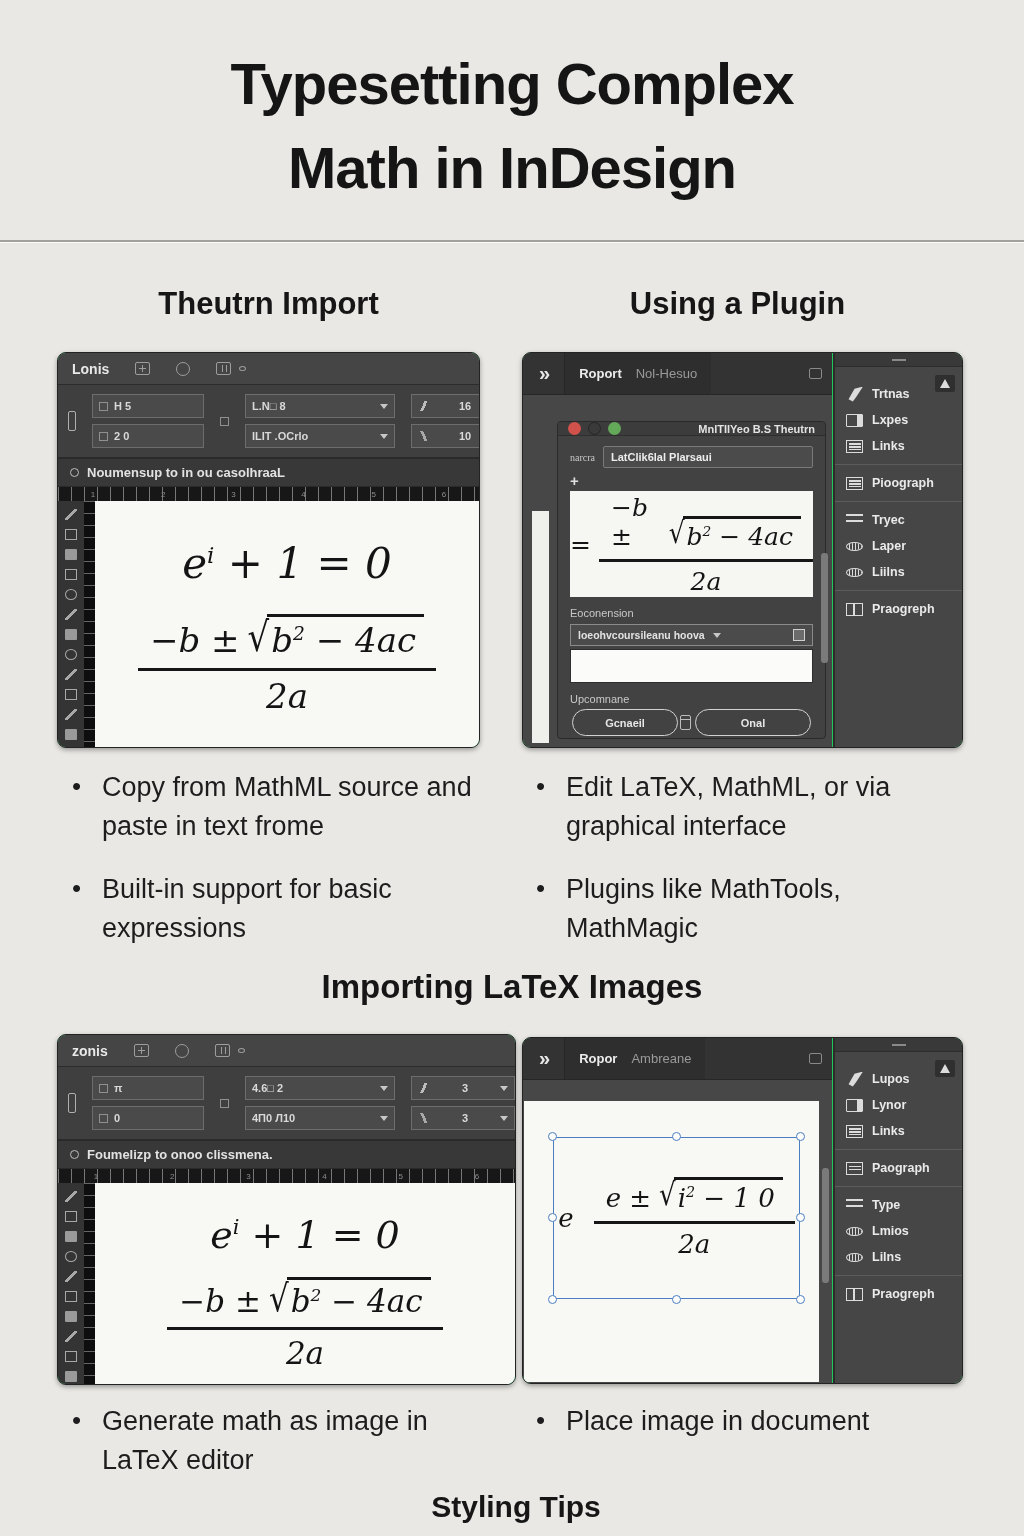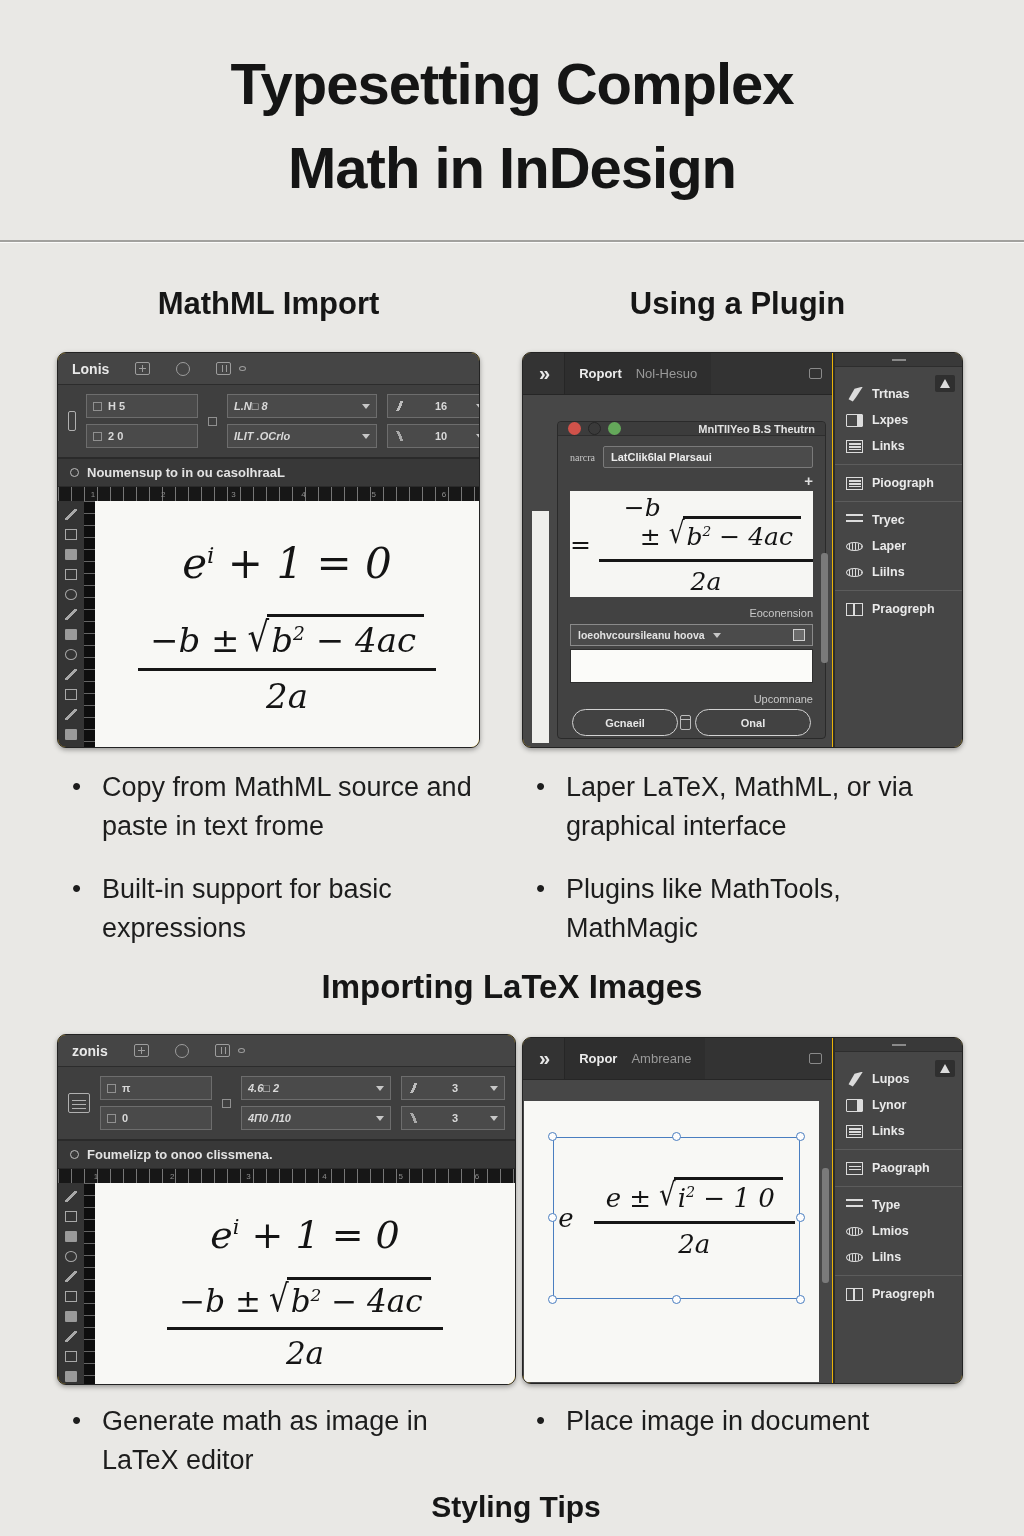--- a/index.html
+++ b/index.html
@@ -23,49 +23,49 @@
   
   ul.bullets { position:absolute; list-style:none; }
   ul.bullets li { position:relative; padding-left:34px; font-size:27px; color:#1d1d1d; line-height:1.45; margin-bottom:24px; }
   ul.bullets li::before { content:"•"; position:absolute; left:4px; top:0; font-size:26px; color:#1d1d1d; }
   .bullets-tl { left:68px;  top:768px; width:430px; }
   .bullets-tr { left:532px; top:768px; width:440px; }
   .bullets-bl { left:68px;  top:1402px; width:430px; }
   .bullets-br { left:532px; top:1402px; width:440px; }
 
   
-  .shot { position:absolute; background:#eab308; border:1px solid #232323; border-radius:9px;
-          overflow:hidden; box-shadow:0 2px 5px rgba(0,0,0,.35);text-align:right; }
+  .shot { position:absolute; background:#22c55e; border:1px solid #232323; border-radius:9px;
+          overflow:hidden; box-shadow:0 2px 5px rgba(0,0,0,.35); }
   .shot-tl { left:57px;  top:352px;  width:423px; height:396px; }
   .shot-tr { left:522px; top:352px;  width:441px; height:396px; }
   .shot-bl { left:57px;  top:1034px; width:459px; height:351px; }
   .shot-br { left:522px; top:1037px; width:441px; height:347px; }
 
   
   .menubar { height:32px; background:#454545; display:flex; align-items:center; gap:26px; padding:0 14px;
              border-bottom:1px solid #2c2c2c; }
   .menubar .app-label { color:#e8e8e8; font-size:14px; font-weight:bold; }
   .mb-ic { width:15px; height:13px; border:1px solid #9d9d9d; border-radius:2px; display:inline-block; position:relative; }
   .mb-ic.plus::before { content:""; position:absolute; left:6px; top:2px; width:1px; height:7px; background:#9d9d9d; }
   .mb-ic.plus::after  { content:""; position:absolute; left:3px; top:5px; width:7px; height:1px; background:#9d9d9d; }
   .mb-ic.circ { border-radius:50%; width:14px; height:14px; }
   .mb-ic.grid { background:repeating-linear-gradient(90deg,#0000 0 3px,#9d9d9d 3px 4px) content-box; padding:2px; }
   .mb-dot { width:7px; height:5px; border:1px solid #9d9d9d; border-radius:50%; display:inline-block; margin-left:-18px; }
 
   .cbar { height:74px; background:#3f3f3f; border-bottom:2px solid #2a2a2a; display:flex; align-items:center;
-          gap:10px; padding:0 10px; }
+          gap:16px; padding:0 10px; }
   .cb-bigicon { width:24px; height:20px; border:1px solid #b0b0b0; border-radius:2px;
                 background:repeating-linear-gradient(#0000 0 3px,#b0b0b0 3px 4px) content-box; padding:3px; }
   .cb-col { display:flex; flex-direction:column; gap:6px; }
   .cb-field { width:112px; height:24px; background:#4a4a4a; border:1px solid #6d6d6d; display:flex;
               align-items:center; padding:0 6px; gap:6px; color:#d9d9d9; font-size:11px; font-weight:bold; }
   .cb-glyph { width:9px; height:9px; border:1px solid #909090; display:inline-block; flex:none; }
   .cb-dd { height:24px; background:#4a4a4a; border:1px solid #6d6d6d; display:flex; align-items:center;
            padding:0 6px; gap:6px; color:#d9d9d9; font-size:11px; font-weight:bold; justify-content:space-between; }
-  .cb-dd.w-lg { width:150px;font-style:italic; } .cb-dd.w-sm { width:104px; }
+  .cb-dd.w-lg { width:150px; } .cb-dd.w-sm { width:104px; }
   .caret { width:0; height:0; border-left:4px solid transparent; border-right:4px solid transparent;
            border-top:5px solid #c7c7c7; flex:none; }
   .mini-mark { width:12px; height:10px; background:linear-gradient(115deg,#0000 40%,#bdbdbd 40% 58%,#0000 58%); }
   .mini-mark.b { background:linear-gradient(65deg,#0000 40%,#a9a9a9 40% 58%,#0000 58%); }
 
   .sbar { height:28px; background:#383838; border-bottom:1px solid #2a2a2a; display:flex; align-items:center;
           gap:8px; padding:0 12px; color:#e2e2e2; font-size:13px; font-weight:bold; }
   .mag { width:9px; height:9px; border:1.5px solid #bdbdbd; border-radius:50%; flex:none; }
 
   .hruler { height:14px; background:#171717; position:relative;
@@ -179,21 +179,21 @@
 <body>
 
 <div id="page">
 
   <div class="title-block">
     <div>Typesetting Complex</div>
     <div>Math in InDesign</div>
   </div>
   <div class="divider"></div>
 
-  <div class="col-head left">MathML Import</div>
+  <div class="col-head left">Theutrn Import</div>
   <div class="col-head right">Using a Plugin</div>
 
   <div class="shot shot-tl">
     <div class="menubar">
       <span class="app-label">Lonis</span>
       <span class="mb-ic plus"></span>
       <span class="mb-ic circ"></span>
       <span class="mb-ic grid"></span>
       <span class="mb-dot"></span>
     </div>
@@ -381,21 +381,21 @@
           </div>
       </div>
     </div>
   </div>
 
   <ul class="bullets bullets-tl">
     <li><span>Copy from MathML source and paste in text frome</span></li>
     <li><span>Built-in support for basic expressions</span></li>
   </ul>
   <ul class="bullets bullets-tr">
-    <li><span>Laper LaTeX, MathML, or via graphical interface</span></li>
+    <li><span>Edit LaTeX, MathML, or via graphical interface</span></li>
     <li><span>Plugins like MathTools, MathMagic</span></li>
   </ul>
 
   <div class="mid-head">Importing LaTeX Images</div>
 
   <div class="shot shot-bl">
     <div class="menubar">
       <span class="app-label">zonis</span>
       <span class="mb-ic plus"></span>
       <span class="mb-ic circ"></span>

